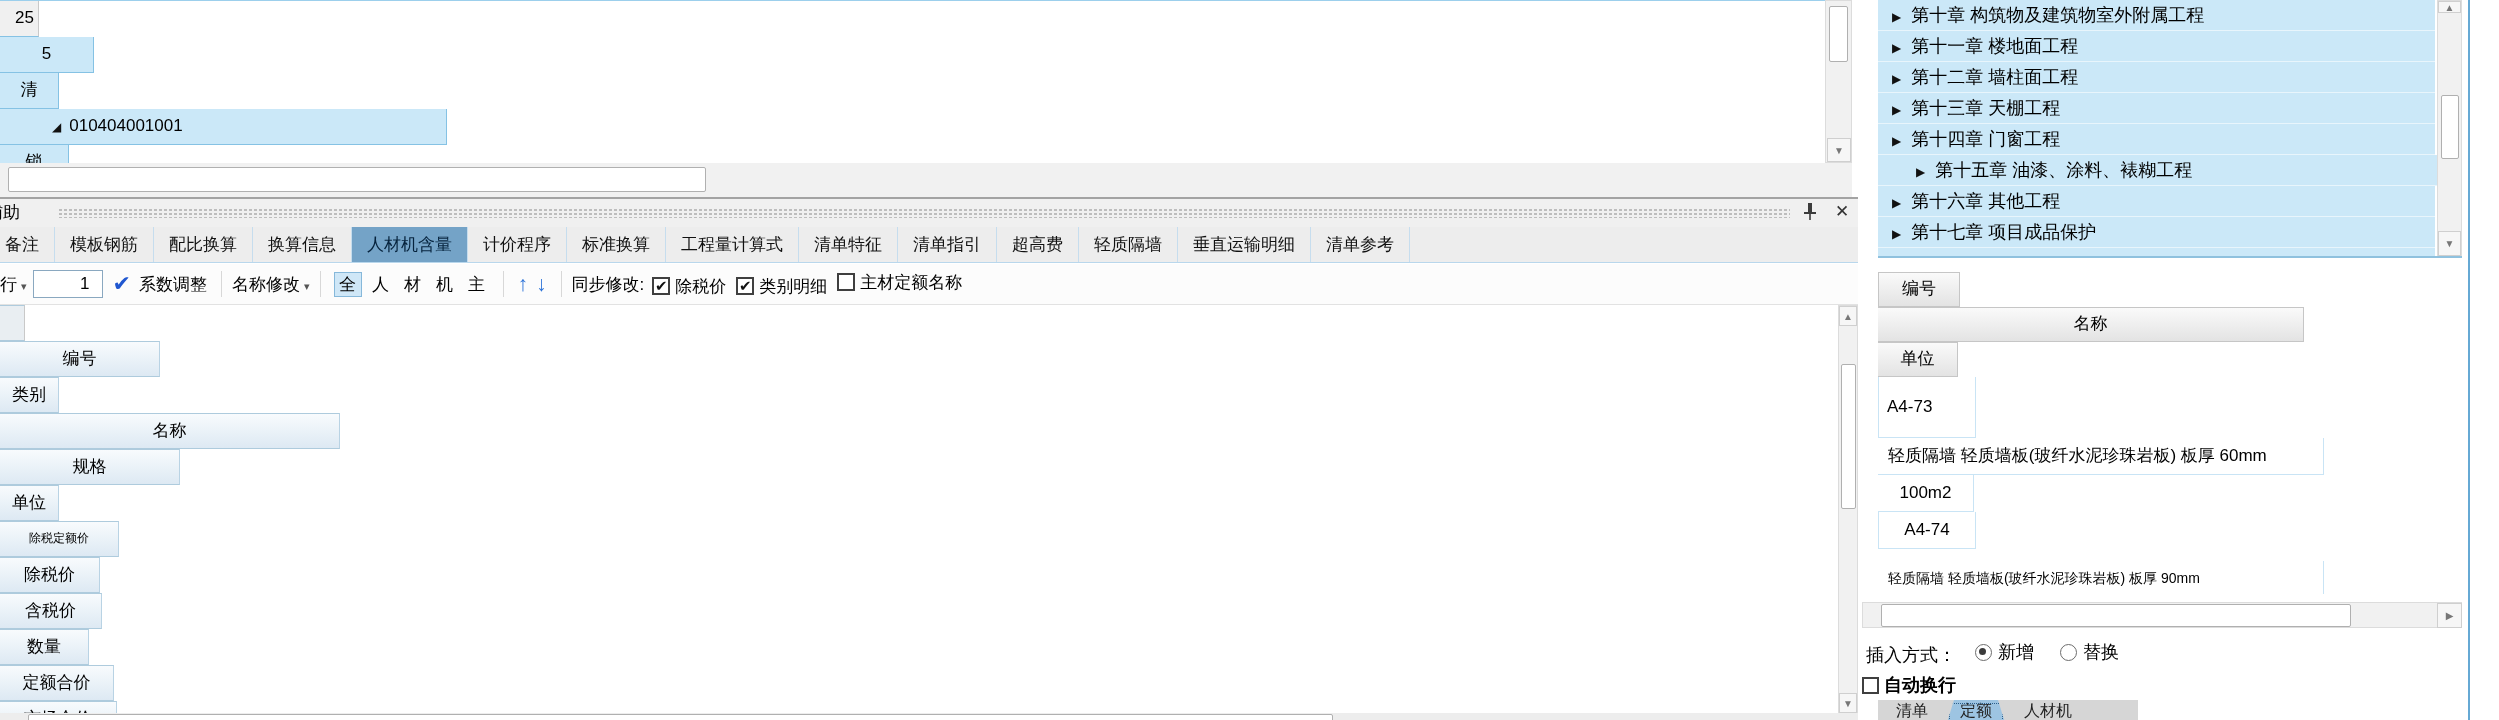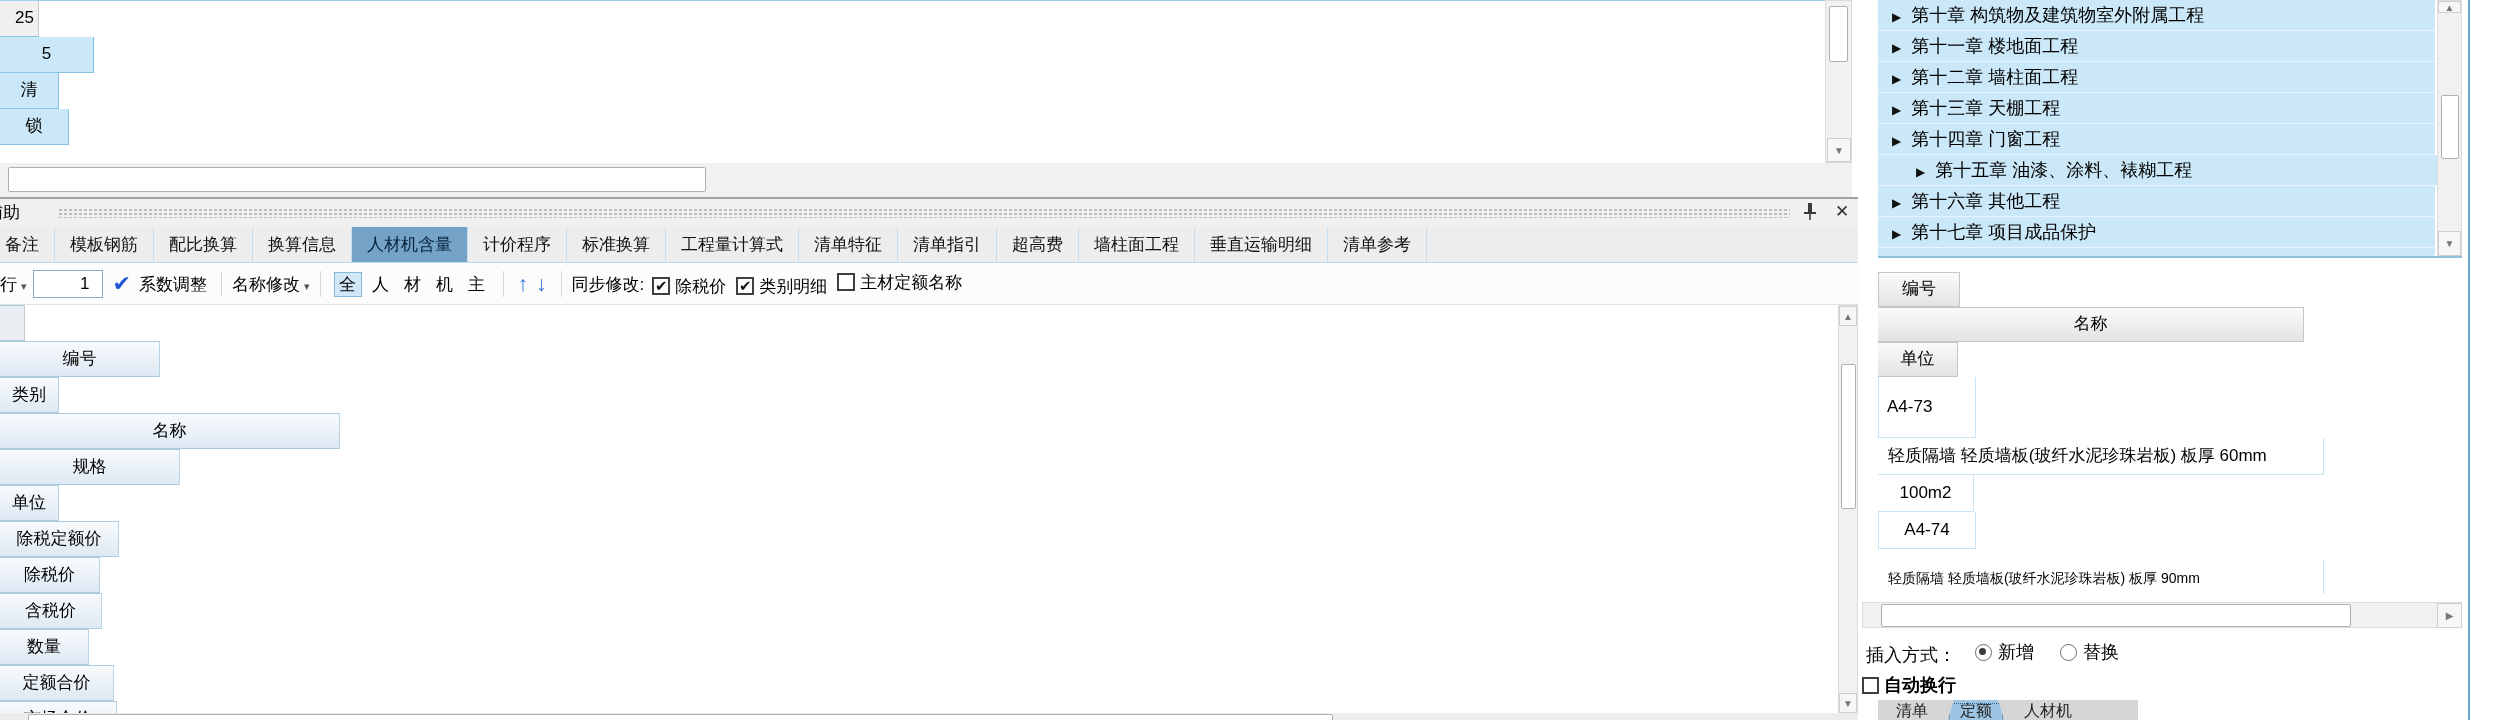--- a/index.html
+++ b/index.html
@@ -42,20 +42,21 @@
 </style>
 </head>
 <body>
 
 <div id="root">
 
   <div id="top-grid" class="abs" style="left:0;top:0;width:1825px;height:188px;background:#fff;overflow:hidden;border-top:1px solid #9ccfec;">
       <div style="left: 0px; top: 0px; width: 30px; height: 35px; background: rgb(240, 240, 240); border-right: 1px solid rgb(201, 201, 201); border-bottom: 1px solid rgb(133, 194, 228); font-size: 17px; line-height: 34px; text-align: right; padding: 0px 4px;">25</div>
       <div style="left: 30px; top: 0px; width: 85px; height: 35px; background: rgb(203, 232, 248); border-right: 1px solid rgb(133, 194, 228); border-bottom: 1px solid rgb(133, 194, 228); font-size: 17px; line-height: 34px; text-align: center; padding: 0px 4px;">5</div>
       <div style="left: 115px; top: 0px; width: 50px; height: 35px; background: rgb(203, 232, 248); border-right: 1px solid rgb(133, 194, 228); border-bottom: 1px solid rgb(133, 194, 228); font-size: 17px; line-height: 34px; text-align: center; padding: 0px 4px;">清</div>
+      <div style="left: 165px; top: 0px; width: 390px; height: 35px; background: rgb(203, 232, 248); border-right: 1px solid rgb(133, 194, 228); border-bottom: 1px solid rgb(133, 194, 228); font-size: 17px; line-height: 34px; text-align: left; padding: 0px 4px 0px 52px;"><span style="font-size: 12px; margin-right: 8px; color: rgb(17, 17, 17);">◢</span><span>010404001001</span></div>
       <div style="left: 555px; top: 0px; width: 60px; height: 35px; background: rgb(203, 232, 248); border-right: 1px solid rgb(133, 194, 228); border-bottom: 1px solid rgb(133, 194, 228); font-size: 17px; line-height: 34px; text-align: center; padding: 0px 4px;">锁</div>
     </div>
 
   <div class="abs sb-track" style="left:1825px;top:0;width:27px;height:163px;">
     <div class="abs sb-thumb" style="left:3px;top:5px;width:19px;height:56px;"></div>
     <div class="abs sb-btn" style="left:1px;top:137px;width:24px;height:24px;">▼</div>
   </div>
 
   <div class="abs" style="left:0;top:163px;width:1852px;height:34px;background:#f1f1f1;">
     <div class="abs sb-thumb" style="left:8px;top:4px;width:698px;height:25px;"></div>
@@ -83,21 +84,21 @@
       <span class="tab">模板钢筋</span>
       <span class="tab">配比换算</span>
       <span class="tab">换算信息</span>
       <span class="tab active">人材机含量</span>
       <span class="tab">计价程序</span>
       <span class="tab">标准换算</span>
       <span class="tab">工程量计算式</span>
       <span class="tab">清单特征</span>
       <span class="tab">清单指引</span>
       <span class="tab">超高费</span>
-      <span class="tab">墙柱面工程</span>
+      <span class="tab">轻质隔墙</span>
       <span class="tab">垂直运输明细</span>
       <span class="tab">清单参考</span>
     </div>
 
   <div id="toolbar" class="abs" style="left:0;top:264px;width:1858px;height:41px;">
     <span style="margin-left:-34px;flex:0 0 auto;">
       <span>选择行</span><span class="caret">▾</span>
     </span>
     <input id="row-input" value="1" style="">
     <span class="arrow" style="color:#2057d0;font-size:22px;">✔</span>
@@ -125,21 +126,21 @@
         </span></span>
   </div>
 
   <div id="main-grid" class="abs" style="left:0;top:305px;width:1838px;height:408px;background:#fff;overflow:hidden;">
       <div style="left: 0px; top: 0px; width: 24px; height: 34px; background: rgb(233, 238, 242); border-right: 1px solid rgb(201, 201, 201); border-bottom: 1px solid rgb(174, 203, 221); border-top: 1px solid rgb(174, 203, 221);"></div>
       <div style="left: 24px; top: 0px; width: 159px; height: 34px; background: linear-gradient(rgb(248, 251, 253), rgb(221, 233, 243)); border-right: 1px solid rgb(185, 211, 228); border-bottom: 1px solid rgb(174, 203, 221); border-top: 1px solid rgb(174, 203, 221); font-size: 17px; line-height: 33px; text-align: center;">编号</div>
       <div style="left: 183px; top: 0px; width: 58px; height: 34px; background: linear-gradient(rgb(248, 251, 253), rgb(221, 233, 243)); border-right: 1px solid rgb(185, 211, 228); border-bottom: 1px solid rgb(174, 203, 221); border-top: 1px solid rgb(174, 203, 221); font-size: 17px; line-height: 33px; text-align: center;">类别</div>
       <div style="left: 241px; top: 0px; width: 339px; height: 34px; background: linear-gradient(rgb(248, 251, 253), rgb(221, 233, 243)); border-right: 1px solid rgb(185, 211, 228); border-bottom: 1px solid rgb(174, 203, 221); border-top: 1px solid rgb(174, 203, 221); font-size: 17px; line-height: 33px; text-align: center;">名称</div>
       <div style="left: 580px; top: 0px; width: 179px; height: 34px; background: linear-gradient(rgb(248, 251, 253), rgb(221, 233, 243)); border-right: 1px solid rgb(185, 211, 228); border-bottom: 1px solid rgb(174, 203, 221); border-top: 1px solid rgb(174, 203, 221); font-size: 17px; line-height: 33px; text-align: center;">规格</div>
       <div style="left: 759px; top: 0px; width: 58px; height: 34px; background: linear-gradient(rgb(248, 251, 253), rgb(221, 233, 243)); border-right: 1px solid rgb(185, 211, 228); border-bottom: 1px solid rgb(174, 203, 221); border-top: 1px solid rgb(174, 203, 221); font-size: 17px; line-height: 33px; text-align: center;">单位</div>
-      <div style="left: 817px; top: 0px; width: 118px; height: 34px; background: linear-gradient(rgb(248, 251, 253), rgb(221, 233, 243)); border-right: 1px solid rgb(185, 211, 228); border-bottom: 1px solid rgb(174, 203, 221); border-top: 1px solid rgb(174, 203, 221); font-size: 17px; line-height: 33px; text-align: center;">除税定额价</div>
+      <div style="left: 817px; top: 0px; width: 118px; height: 34px; background: linear-gradient(rgb(248, 251, 253), rgb(221, 233, 243)); border-right: 1px solid rgb(185, 211, 228); border-bottom: 1px solid rgb(174, 203, 221); border-top: 1px solid rgb(174, 203, 221); font-size: 12px; line-height: 33px; text-align: center;">除税定额价</div>
       <div style="left: 935px; top: 0px; width: 99px; height: 34px; background: linear-gradient(rgb(248, 251, 253), rgb(221, 233, 243)); border-right: 1px solid rgb(185, 211, 228); border-bottom: 1px solid rgb(174, 203, 221); border-top: 1px solid rgb(174, 203, 221); font-size: 17px; line-height: 33px; text-align: center;">除税价</div>
       <div style="left: 1034px; top: 0px; width: 101px; height: 34px; background: linear-gradient(rgb(248, 251, 253), rgb(221, 233, 243)); border-right: 1px solid rgb(185, 211, 228); border-bottom: 1px solid rgb(174, 203, 221); border-top: 1px solid rgb(174, 203, 221); font-size: 17px; line-height: 33px; text-align: center;">含税价</div>
       <div style="left: 1135px; top: 0px; width: 88px; height: 34px; background: linear-gradient(rgb(248, 251, 253), rgb(221, 233, 243)); border-right: 1px solid rgb(185, 211, 228); border-bottom: 1px solid rgb(174, 203, 221); border-top: 1px solid rgb(174, 203, 221); font-size: 17px; line-height: 33px; text-align: center;">数量</div>
       <div style="left: 1223px; top: 0px; width: 113px; height: 34px; background: linear-gradient(rgb(248, 251, 253), rgb(221, 233, 243)); border-right: 1px solid rgb(185, 211, 228); border-bottom: 1px solid rgb(174, 203, 221); border-top: 1px solid rgb(174, 203, 221); font-size: 17px; line-height: 33px; text-align: center;">定额合价</div>
       <div style="left: 1336px; top: 0px; width: 116px; height: 34px; background: linear-gradient(rgb(248, 251, 253), rgb(221, 233, 243)); border-right: 1px solid rgb(185, 211, 228); border-bottom: 1px solid rgb(174, 203, 221); border-top: 1px solid rgb(174, 203, 221); font-size: 17px; line-height: 33px; text-align: center;">市场合价</div>
     </div>
 
   <div class="abs sb-track" style="left:1838px;top:305px;width:20px;height:408px;">
     <div class="abs sb-btn" style="left:0;top:0;width:18px;height:20px;">▲</div>
     <div class="abs sb-thumb" style="left:2px;top:58px;width:15px;height:145px;"></div>

